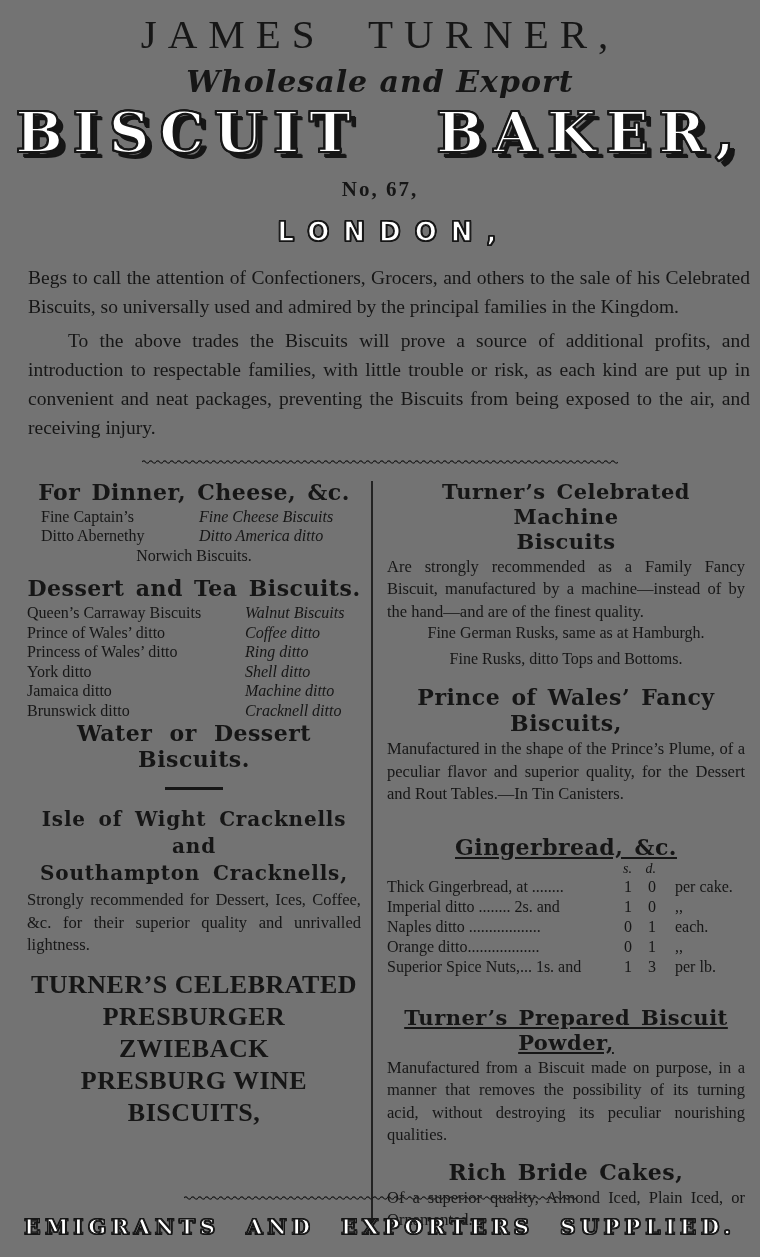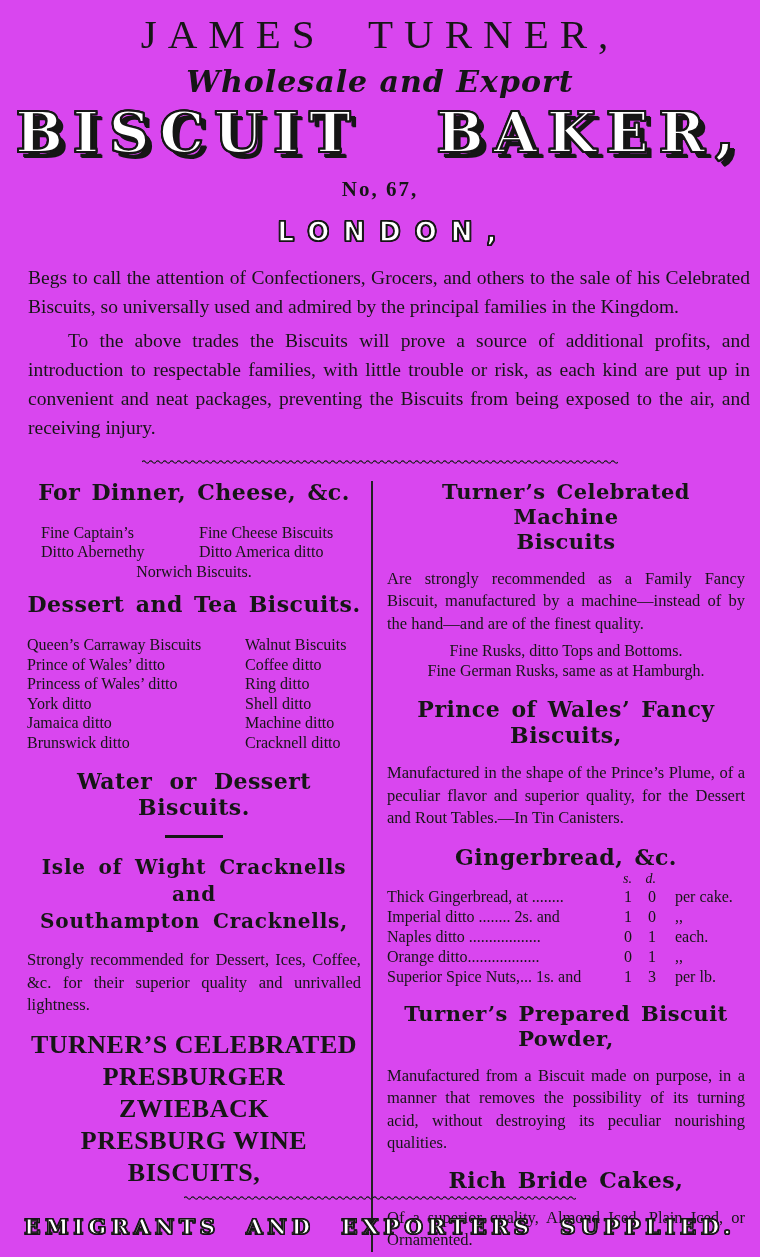--- a/index.html
+++ b/index.html
@@ -1,18 +1,18 @@
 <!DOCTYPE html>
 <html><head>
 <meta charset="utf-8">
 <style>
   html,body{margin:0;padding:0;background:#ffffff;}
   .page{
     width:760px;height:1257px;position:relative;overflow:hidden;
-    background:#d946ef;color:#161616;
+    background:#737373;color:#161616;
     font-family:"Liberation Serif", serif;
     box-sizing:border-box;
   }
   
   .masthead{text-align:center;padding-top:10px;}
   .mast-name{
     font-family:"Liberation Serif",serif;font-size:41px;
     letter-spacing:11px;word-spacing:22px;white-space:nowrap;
   }
   .mast-sub{
@@ -55,38 +55,38 @@
   .columns{display:flex;align-items:stretch;padding:14px 15px 0 27px;}
   .col-left{width:334px;padding-right:10px;}
   .col-rule{width:2px;background:#222;margin-top:2px;}
   .col-right{flex:1;padding-left:14px;}
   .h-slab{
     font-family:"DejaVu Serif",serif;font-weight:bold;text-align:center;
     letter-spacing:0.5px;word-spacing:3px;
   }
   .h21{font-size:21px;}
   .h22{font-size:22px;}
-  .h-water{word-spacing:9px;margin-top:16px;}
+  .h-water{word-spacing:9px;margin-top:0;}
   .h-two-line{font-size:20px;line-height:27px;word-spacing:5px;letter-spacing:0.8px;}
-  .pair-list{font-size:16px;line-height:19.5px;margin-top:18px;}
+  .pair-list{font-size:16px;line-height:19.5px;margin-top:2px;}
   .pair-row{display:flex;}
   .dinner-row{padding-left:14px;}
   .dinner-row .pair-left{width:158px;}
   .dessert-row .pair-left{width:218px;}
-  .pair-right{flex:1;}
+  .pair-right{flex:1;font-style:italic;}
   .center-line{text-align:center;font-size:16px;line-height:19.5px;}
-  .col-body{font-size:16.5px;line-height:22.5px;text-align:justify;margin-top:14px;}
+  .col-body{font-size:16.5px;line-height:22.5px;text-align:justify;margin-top:2px;}
   .h-sans{
     font-family:Liberation Serif, serif;font-weight:bold;text-align:center;
     font-size:26px;line-height:32px;letter-spacing:0.5px;
   }
   .h-or{font-family:"DejaVu Sans",sans-serif;font-weight:bold;text-align:center;
     font-size:13px;line-height:16px;letter-spacing:2px;margin-top:3px;}
   .mt6{margin-top:6px;} .mt10{margin-top:10px;} .mt12{margin-top:12px;}
-  .mt14{margin-top:14px;} .mt16{margin-top:16px;}
+  .mt14{margin-top:28px;text-decoration:underline;} .mt16{margin-top:16px;}
   
   .price-table{font-size:16px;line-height:20px;margin-top:1px;}
   .price-row,.price-head{display:flex;align-items:baseline;}
   .price-head{font-style:italic;font-size:14px;line-height:16px;}
   .price-label{flex:1;white-space:nowrap;overflow:hidden;}
   .price-s{width:18px;text-align:right;}
   .price-d{width:24px;text-align:right;}
   .price-unit{width:70px;padding-left:19px;white-space:nowrap;}
   .price-head .price-spacer{flex:1;}
   
@@ -194,22 +194,22 @@
 
     <div class="col-rule"></div>
 
     <div class="col-right">
 
       <div class="h-slab h21">
         <div>Turner’s Celebrated Machine</div>
         <div>Biscuits</div>
       </div>
       <div class="col-body">Are strongly recommended as a Family Fancy Biscuit, manufactured by a machine—instead of by the hand—and are of the finest quality.</div>
+      <div class="center-line">Fine German Rusks, same as at Hamburgh.</div>
       <div class="center-line mt6">Fine Rusks, ditto Tops and Bottoms.</div>
-      <div class="center-line">Fine German Rusks, same as at Hamburgh.</div>
 
       <div class="h-slab h22 mt16">Prince of Wales’ Fancy Biscuits,</div>
       <div class="col-body">Manufactured in the shape of the Prince’s Plume, of a peculiar flavor and superior quality, for the Dessert and Rout Tables.—In Tin Canisters.</div>
 
       <div class="h-slab h22 mt14">Gingerbread, &amp;c.</div>
       <div class="price-table">
         <div class="price-head">
           <span class="price-spacer"></span>
           <span class="price-s">s.</span>
           <span class="price-d">d.</span>

